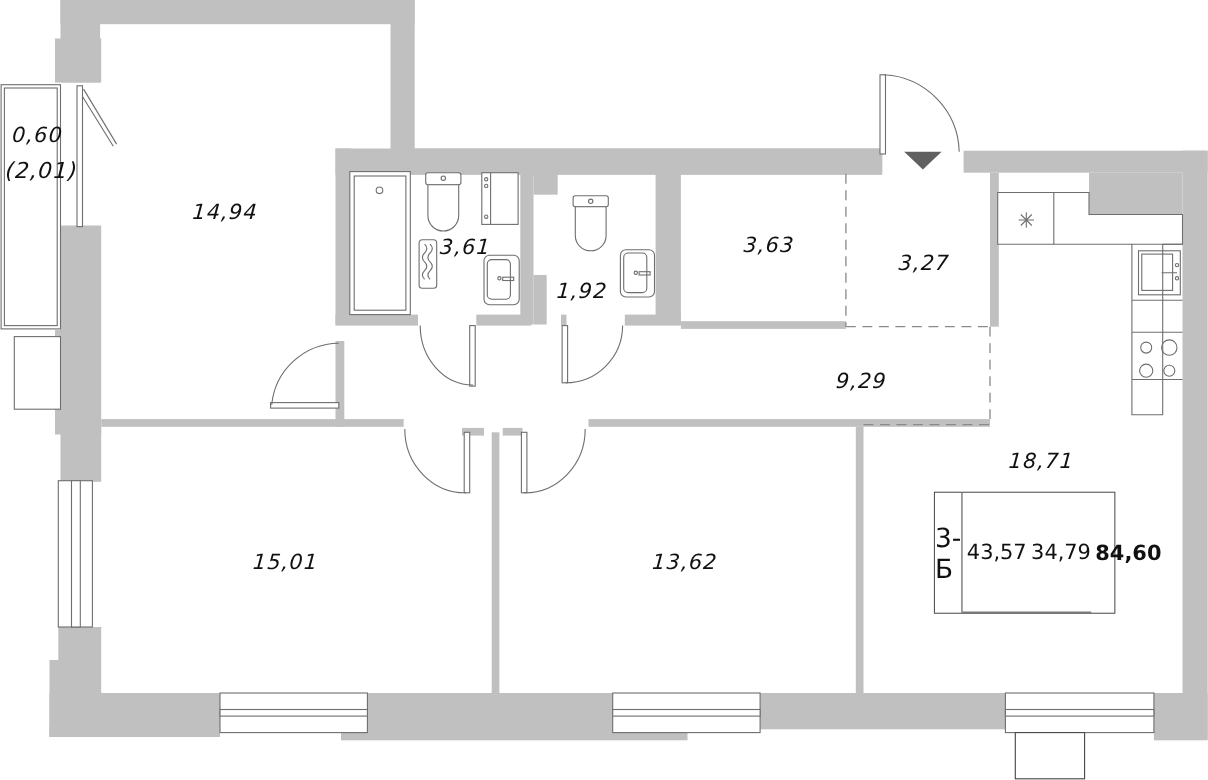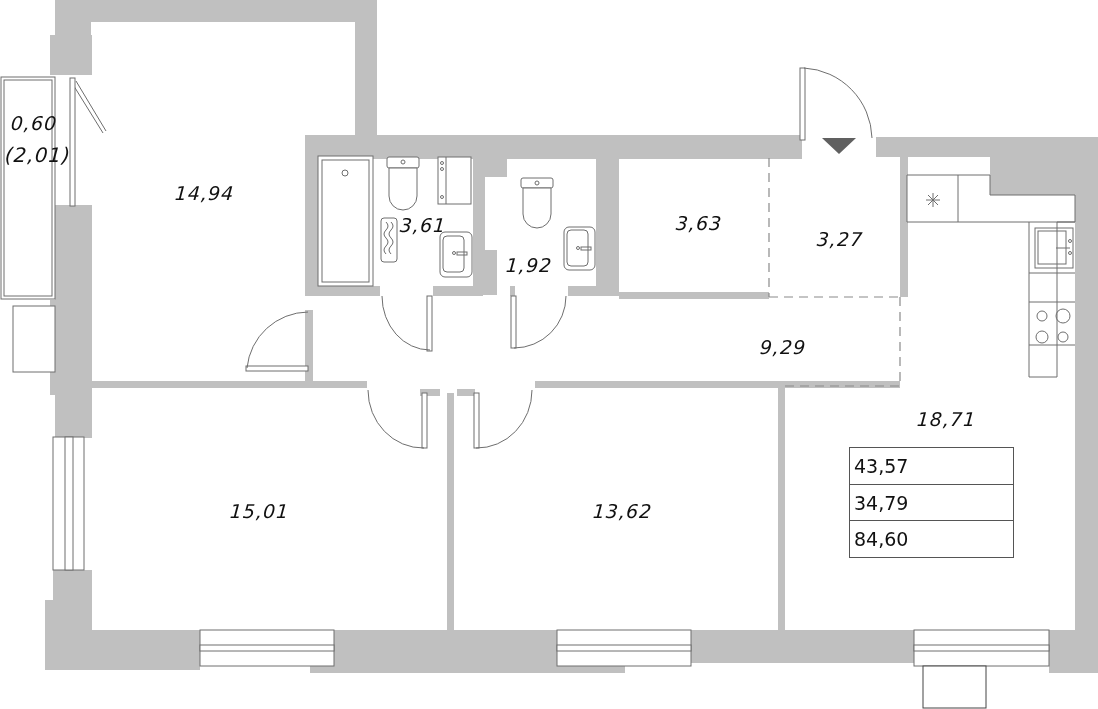--- a/index.html
+++ b/index.html
@@ -5,23 +5,23 @@
   html,body{margin:0;padding:0;background:#fff;}
   body{width:1098px;height:709px;overflow:hidden;position:relative;font-family:"DejaVu Sans",sans-serif;}
   svg{position:absolute;left:0;top:0;}
   .wall{fill:#c0c0c0;}
   .fix{fill:#fff;stroke:#6e6e6e;stroke-width:1;}
   .thin{fill:none;stroke:#6e6e6e;stroke-width:1;}
   .dash{fill:none;stroke:#8a8a8a;stroke-width:1.2;stroke-dasharray:9 6;}
   .lbl{position:absolute;font-family:"DejaVu Sans",sans-serif;font-style:italic;font-size:19px;color:#111;letter-spacing:1px;white-space:nowrap;transform:skewX(-4deg);}
   .infobox{position:absolute;left:849px;top:447px;width:165px;height:111px;border:1px solid #555;box-sizing:border-box;display:flex;background:#fff;}
   .info-left{width:91px;border-right:1px solid #555;display:flex;align-items:center;justify-content:center;font-size:24px;color:#111;font-family:"DejaVu Sans",sans-serif;}
-  .info-right{flex:1;display:flex;flex-direction:column;}
+  .info-right{flex:1;display:flex;flex-direction:row;}
   .info-cell{flex:1;display:flex;align-items:center;padding-left:4px;font-size:19px;color:#111;border-bottom:1px solid #555;font-family:"DejaVu Sans",sans-serif;}
-  .info-cell:last-child{border-bottom:none;}
+  .info-cell:last-child{border-bottom:none;font-weight:bold;}
 </style>
 </head>
 <body>
 
 <svg width="1098" height="709" viewBox="0 0 1098 709">
 
   <g>
 
     <rect class="wall" x="55" y="0" width="322" height="22"></rect>
 
@@ -214,18 +214,19 @@
 <div class="lbl" style="left:400px;top:214px;">3,61</div>
 <div class="lbl" style="left:506px;top:254px;">1,92</div>
 <div class="lbl" style="left:676px;top:212px;">3,63</div>
 <div class="lbl" style="left:817px;top:228px;">3,27</div>
 <div class="lbl" style="left:760px;top:336px;">9,29</div>
 <div class="lbl" style="left:917px;top:408px;">18,71</div>
 <div class="lbl" style="left:230px;top:500px;">15,01</div>
 <div class="lbl" style="left:593px;top:500px;">13,62</div>
 
 <div class="infobox">
+  <div class="info-left">3-Б</div>
   <div class="info-right">
     <div class="info-cell">43,57</div>
     <div class="info-cell">34,79</div>
     <div class="info-cell">84,60</div>
   </div>
 </div>
 
 </body></html>

